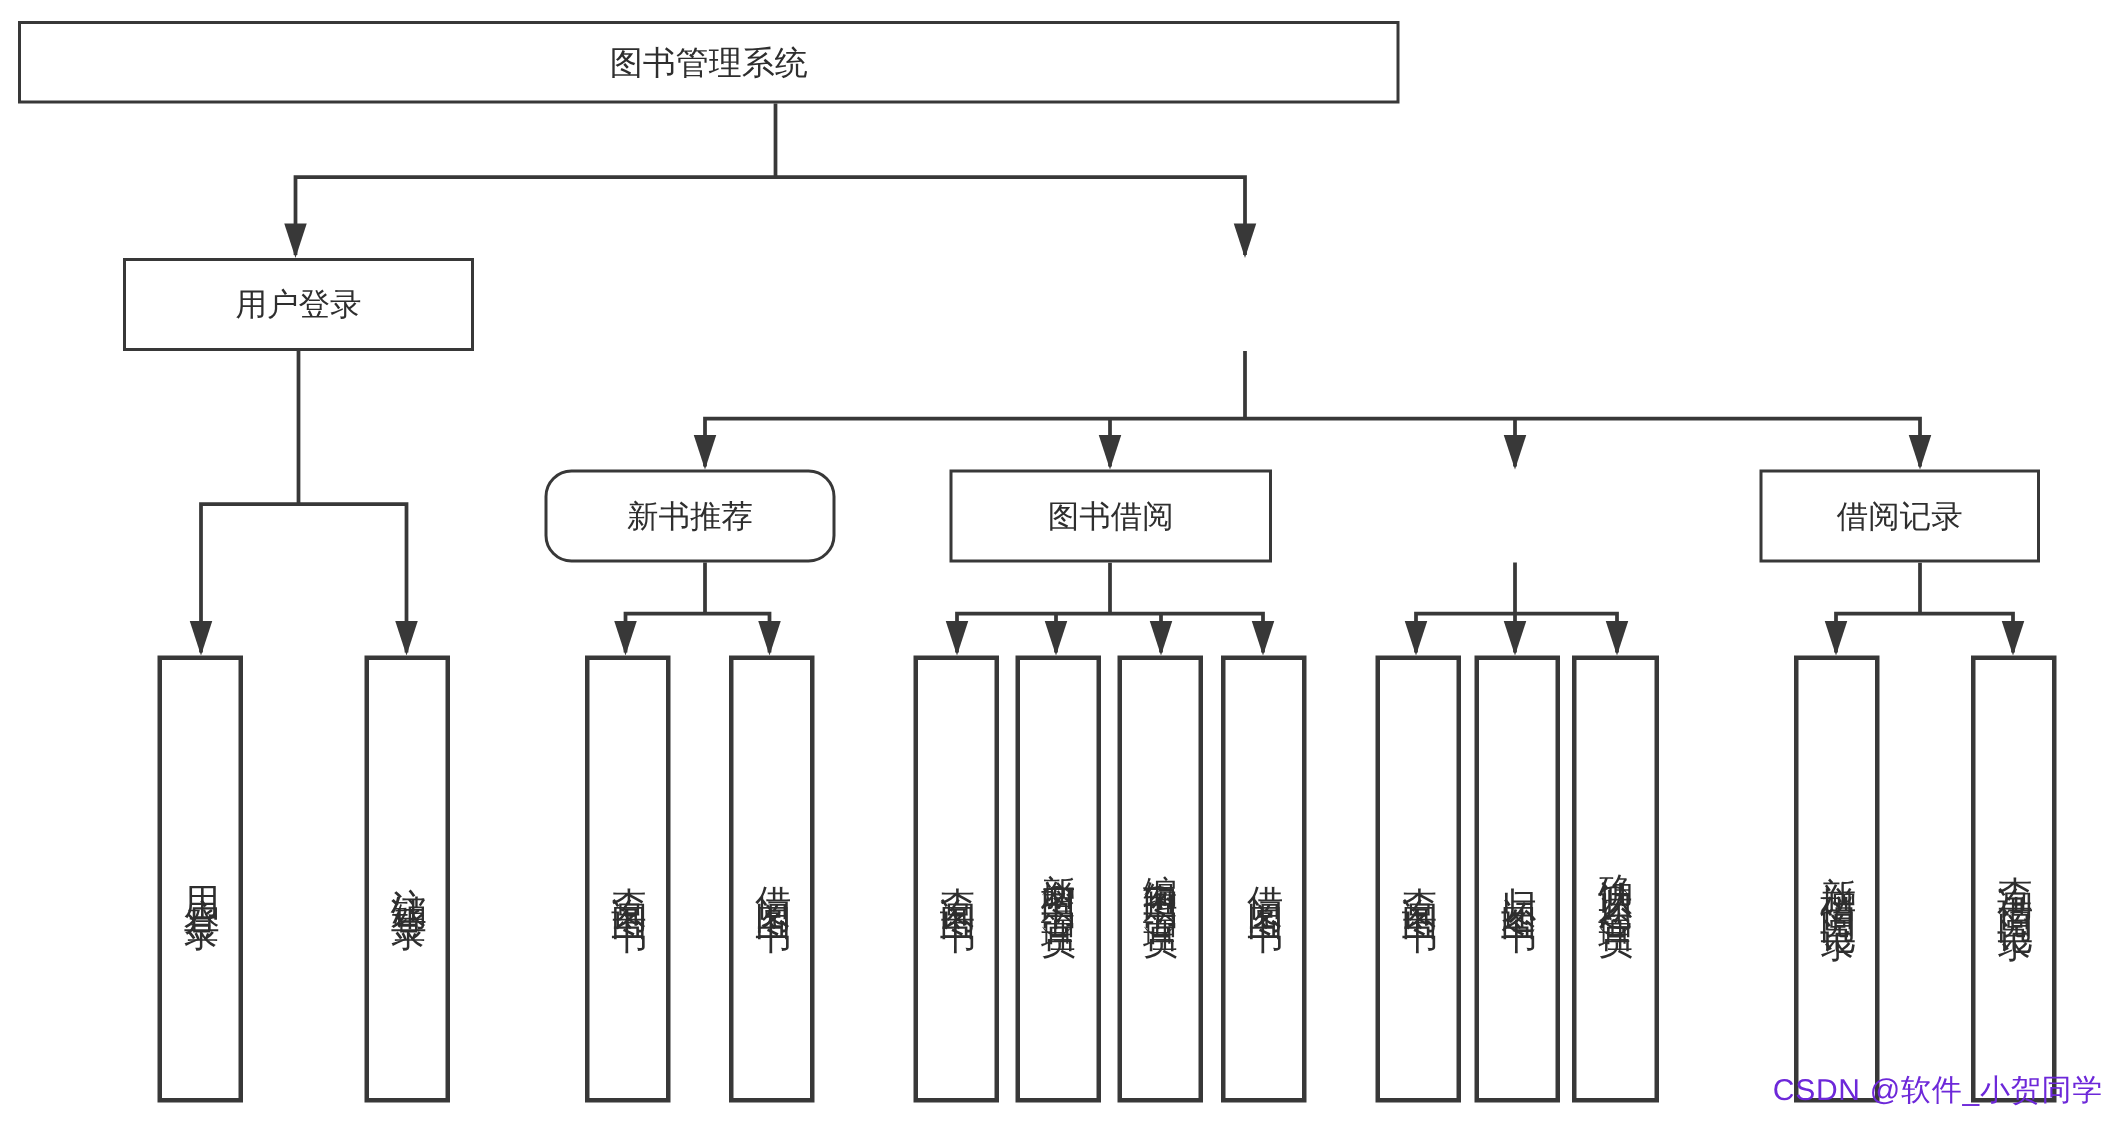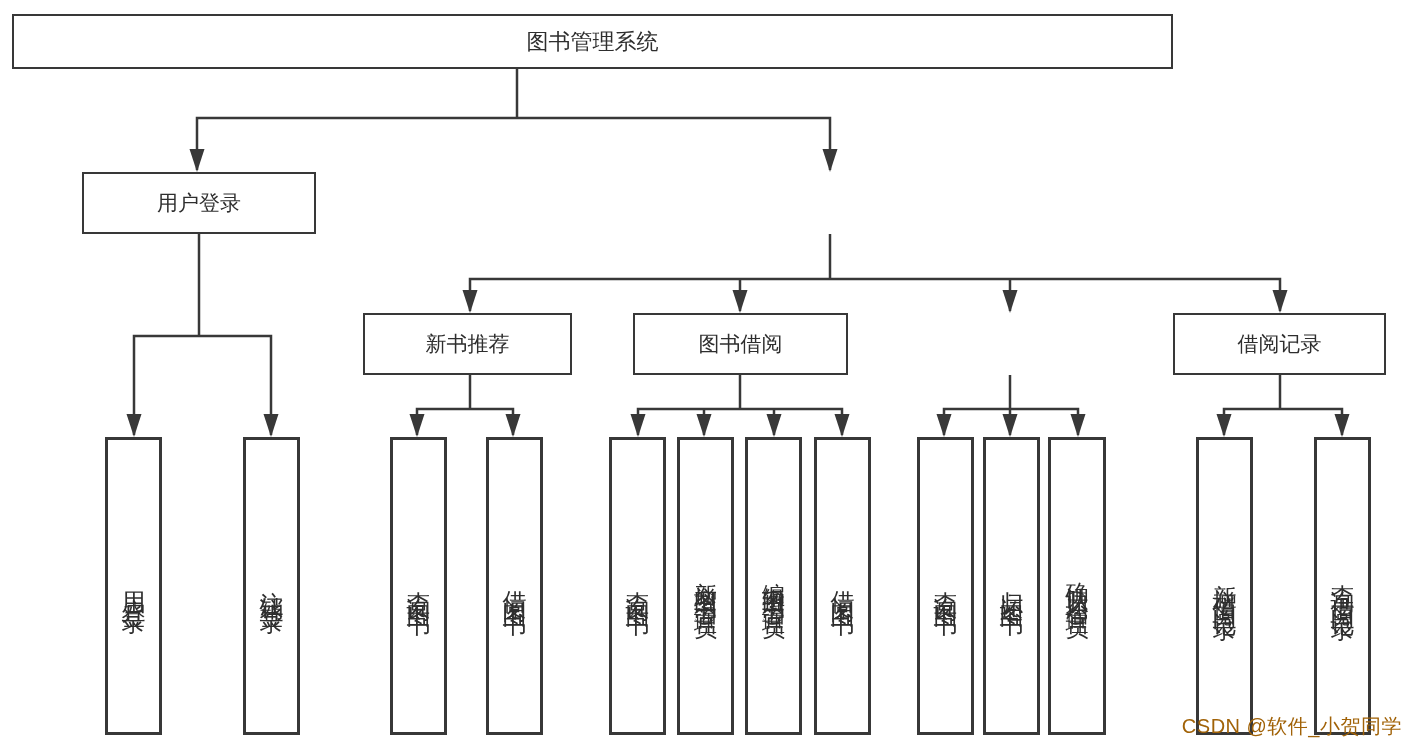--- a/index.html
+++ b/index.html
@@ -23,21 +23,21 @@
     background: #ffffff;
     border: 2px solid #383838;
     color: #2e2e2e;
     display: flex;
     align-items: center;
     justify-content: center;
     z-index: 2;
     text-align: center;
   }
   .box.root {
-    left: 12px; top: 14px; width: 1161px; height: 55px;
+    left: 12px; top: 14px; width: 921px; height: 55px;
     font-size: 22px;
   }
   .box.h {
     height: 62px;
     font-size: 21px;
   }
   .box.v {
     top: 437px;
     width: 57px;
     height: 298px;
@@ -48,21 +48,21 @@
     letter-spacing: 7px;
     line-height: 1;
   }
   .box.v.long { letter-spacing: 5px; font-size: 23px; }
   .watermark {
     position: absolute;
     right: 3px;
     top: 713px;
     z-index: 3;
     font-size: 20px;
-    color: #a16207;
+    color: #6d28d9;
     letter-spacing: 0.5px;
     white-space: nowrap;
   }
 </style>
 </head>
 <body>
 
 <div class="canvas">
 
   <svg class="connectors" viewBox="0 0 1405 747" xmlns="http://www.w3.org/2000/svg">
@@ -121,23 +121,23 @@
 
       <polygon points="1216.5,414 1231.5,414 1224,437"></polygon>
       <polygon points="1334.5,414 1349.5,414 1342,437"></polygon>
     </g>
   </svg>
 
   <div class="box root">图书管理系统</div>
 
   <div class="box h" style="left:82px; top:172px; width:234px;">用户登录</div>
 
-  <div class="box h" style="left:363px; top:313px; width:209px;">新书推荐</div>
+  <div class="box h" style="left:363px; top:313px; width:194px;border-radius:18px;">新书推荐</div>
   <div class="box h" style="left:633px; top:313px; width:215px;">图书借阅</div>
-  <div class="box h" style="left:1173px; top:313px; width:213px;">借阅记录</div>
+  <div class="box h" style="left:1173px; top:313px; width:187px;">借阅记录</div>
 
   <div class="box v" style="left:105px;">用户登录</div>
   <div class="box v" style="left:243px;">注销登录</div>
 
   <div class="box v" style="left:390px;">查询图书</div>
   <div class="box v" style="left:486px;">借阅图书</div>
 
   <div class="box v" style="left:609px;">查询图书</div>
   <div class="box v long" style="left:677px;">新增图书（管理员）</div>
   <div class="box v long" style="left:745px;">编辑图书（管理员）</div>

